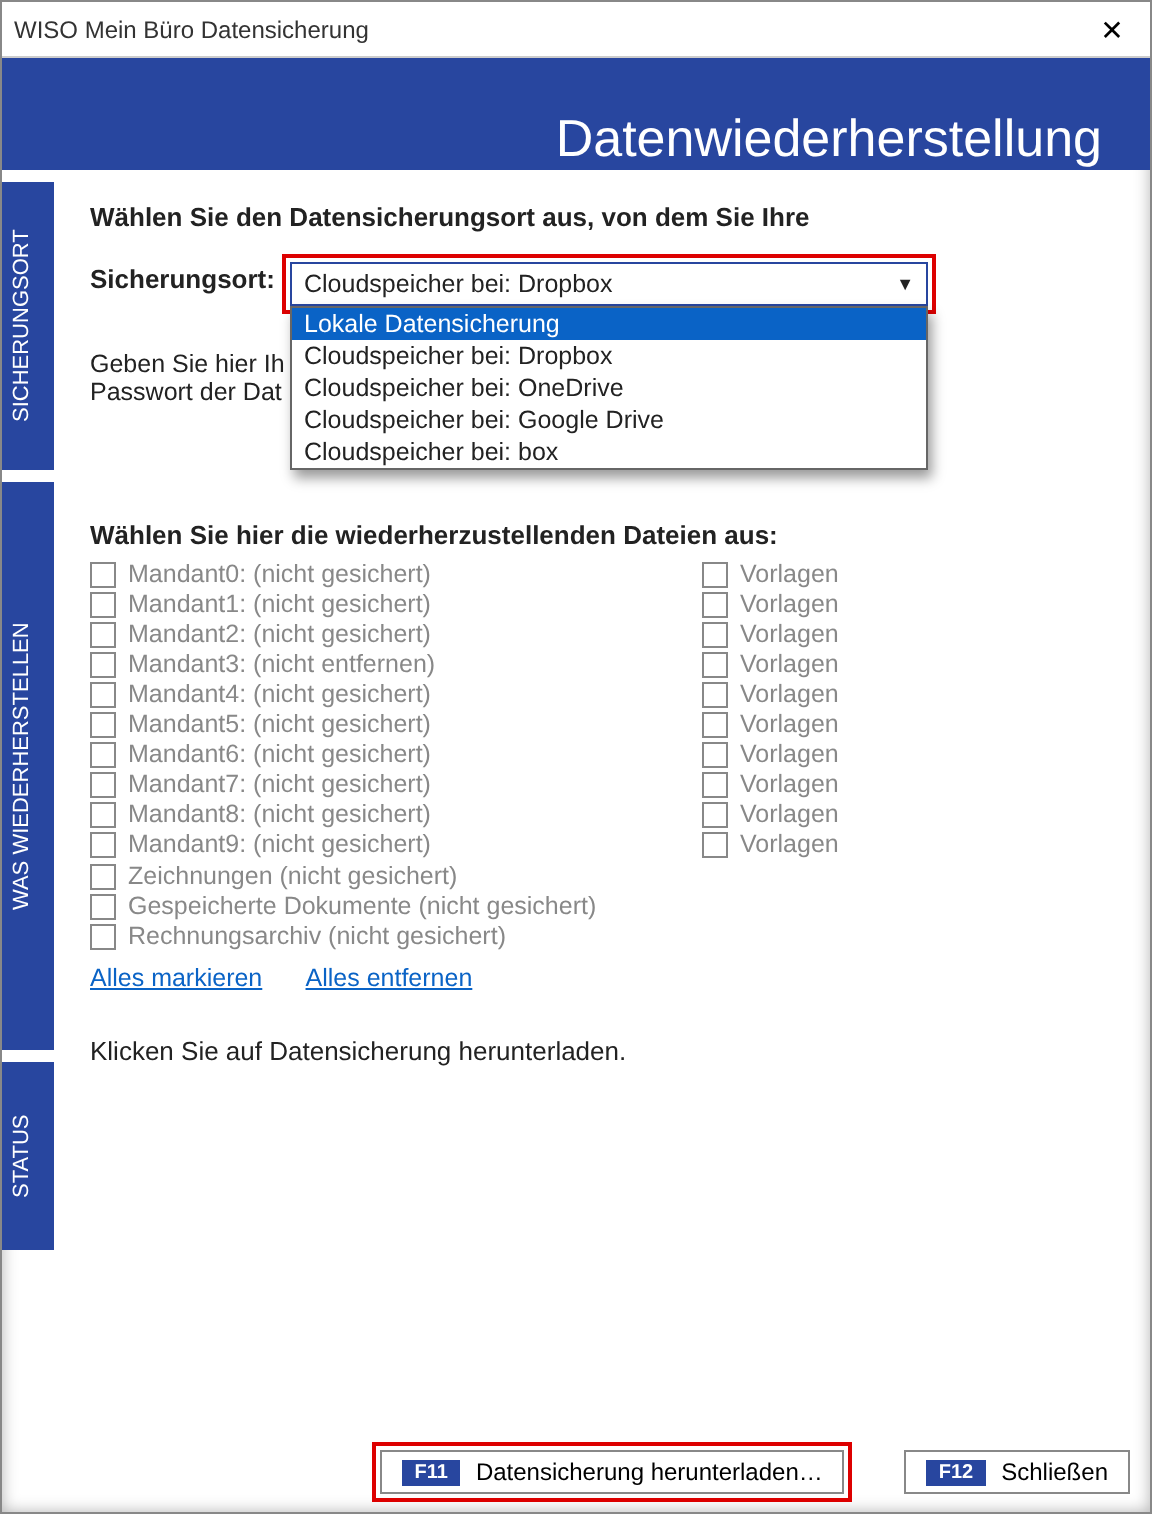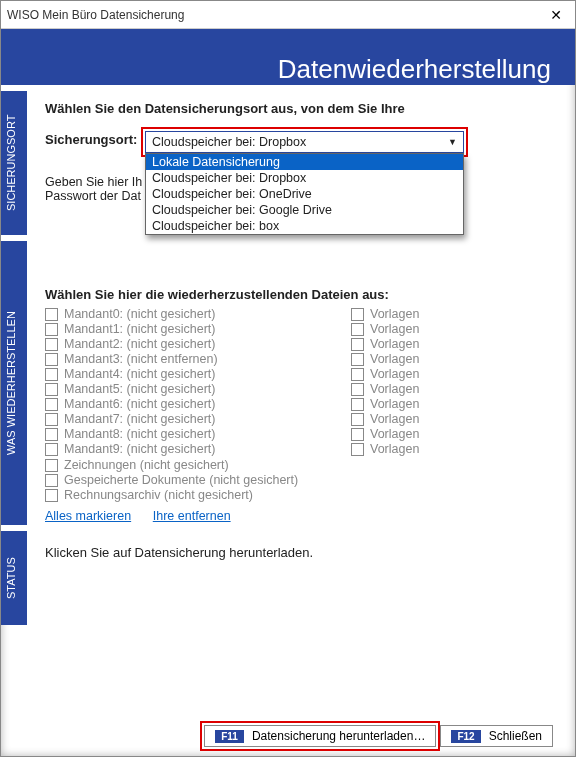--- a/index.html
+++ b/index.html
@@ -21,33 +21,33 @@
   .row { display:flex; align-items:center; margin:6px 0;}
   .lbl { width:96px;}
   .red-frame { border:2px solid #d00; padding:2px;}
   .combo { position:relative; width:319px;}
   .combo-sel { border:1px solid #28469f; height:22px; display:flex; align-items:center; padding:0 6px; font-size:12.5px; cursor:pointer;}
   .combo-sel .arrow{ margin-left:auto; font-size:9px;}
   .combo-list { position:absolute; top:22px; left:0; right:0; background:#fff; border:1px solid #666; z-index:5;}
   .combo-item { padding:1px 6px; font-size:12.5px;}
   .combo-item.sel { background:#0a63c6; color:#fff;}
   .small { font-size:12.5px;}
-  .files { margin-top:84px;}
+  .files { margin-top:57px;}
   .files-head{ font-weight:bold; margin-bottom:4px;}
   .chkline{ display:flex; align-items:center; gap:6px; font-size:12.5px; color:#444; margin:1px 0;}
   .chkbox{ width:13px; height:13px; border:1px solid #888; background:#fff; flex:0 0 13px;}
   .chkbox.checked::after{ content:"✓"; display:block; font-size:11px; line-height:11px; color:#555; text-align:center;}
   .cols{ display:flex; gap:16px;}
   .colA{ width:290px;}
   .colB{ flex:1;}
   .gray{ color:#888;}
   .links{ margin-top:6px;}
   .links a{ color:#0a63c6; text-decoration:underline; font-size:12.5px; margin-right:18px; cursor:pointer;}
   .status{ padding:22px 0 0 0;}
-  .footer{ position:absolute; bottom:0; left:0; right:12px; height:40px; display:flex; align-items:center; justify-content:flex-end; gap:0; padding:0 10px;}
+  .footer{ position:absolute; bottom:0; left:0; right:0; height:40px; display:flex; align-items:center; justify-content:flex-end; gap:26px; padding:0 10px;}
   .btn{ border:1px solid #888; background:#fff; font-size:12px; padding:3px 10px; display:flex; align-items:center; gap:8px; cursor:pointer;}
   .fkey{ background:#28469f; color:#fff; font-size:10px; font-weight:bold; padding:1px 6px;}
   .red-frame-btn{ border:2px solid #d00; padding:2px;}
   .shadow-drop{ box-shadow:2px 4px 6px rgba(0,0,0,.4);}
 </style>
 </head>
 <body>
 
 <div class="outer">
   <div class="titlebar">
@@ -187,21 +187,21 @@
               <div class="chkbox"></div>
               <span class="gray">Gespeicherte Dokumente (nicht gesichert)</span>
             </div>
             <div class="chkline">
               <div class="chkbox"></div>
               <span class="gray">Rechnungsarchiv (nicht gesichert)</span>
             </div>
           </div>
         <div class="links">
           <a>Alles markieren</a>
-          <a>Ihre entfernen</a>
+          <a>Alles entfernen</a>
         </div>
       </div>
 
       <div class="status">Klicken Sie auf Datensicherung herunterladen.</div>
     </div>
   </div>
 
   <div class="footer">
     <div class="red-frame-btn">
       <div class="btn">

